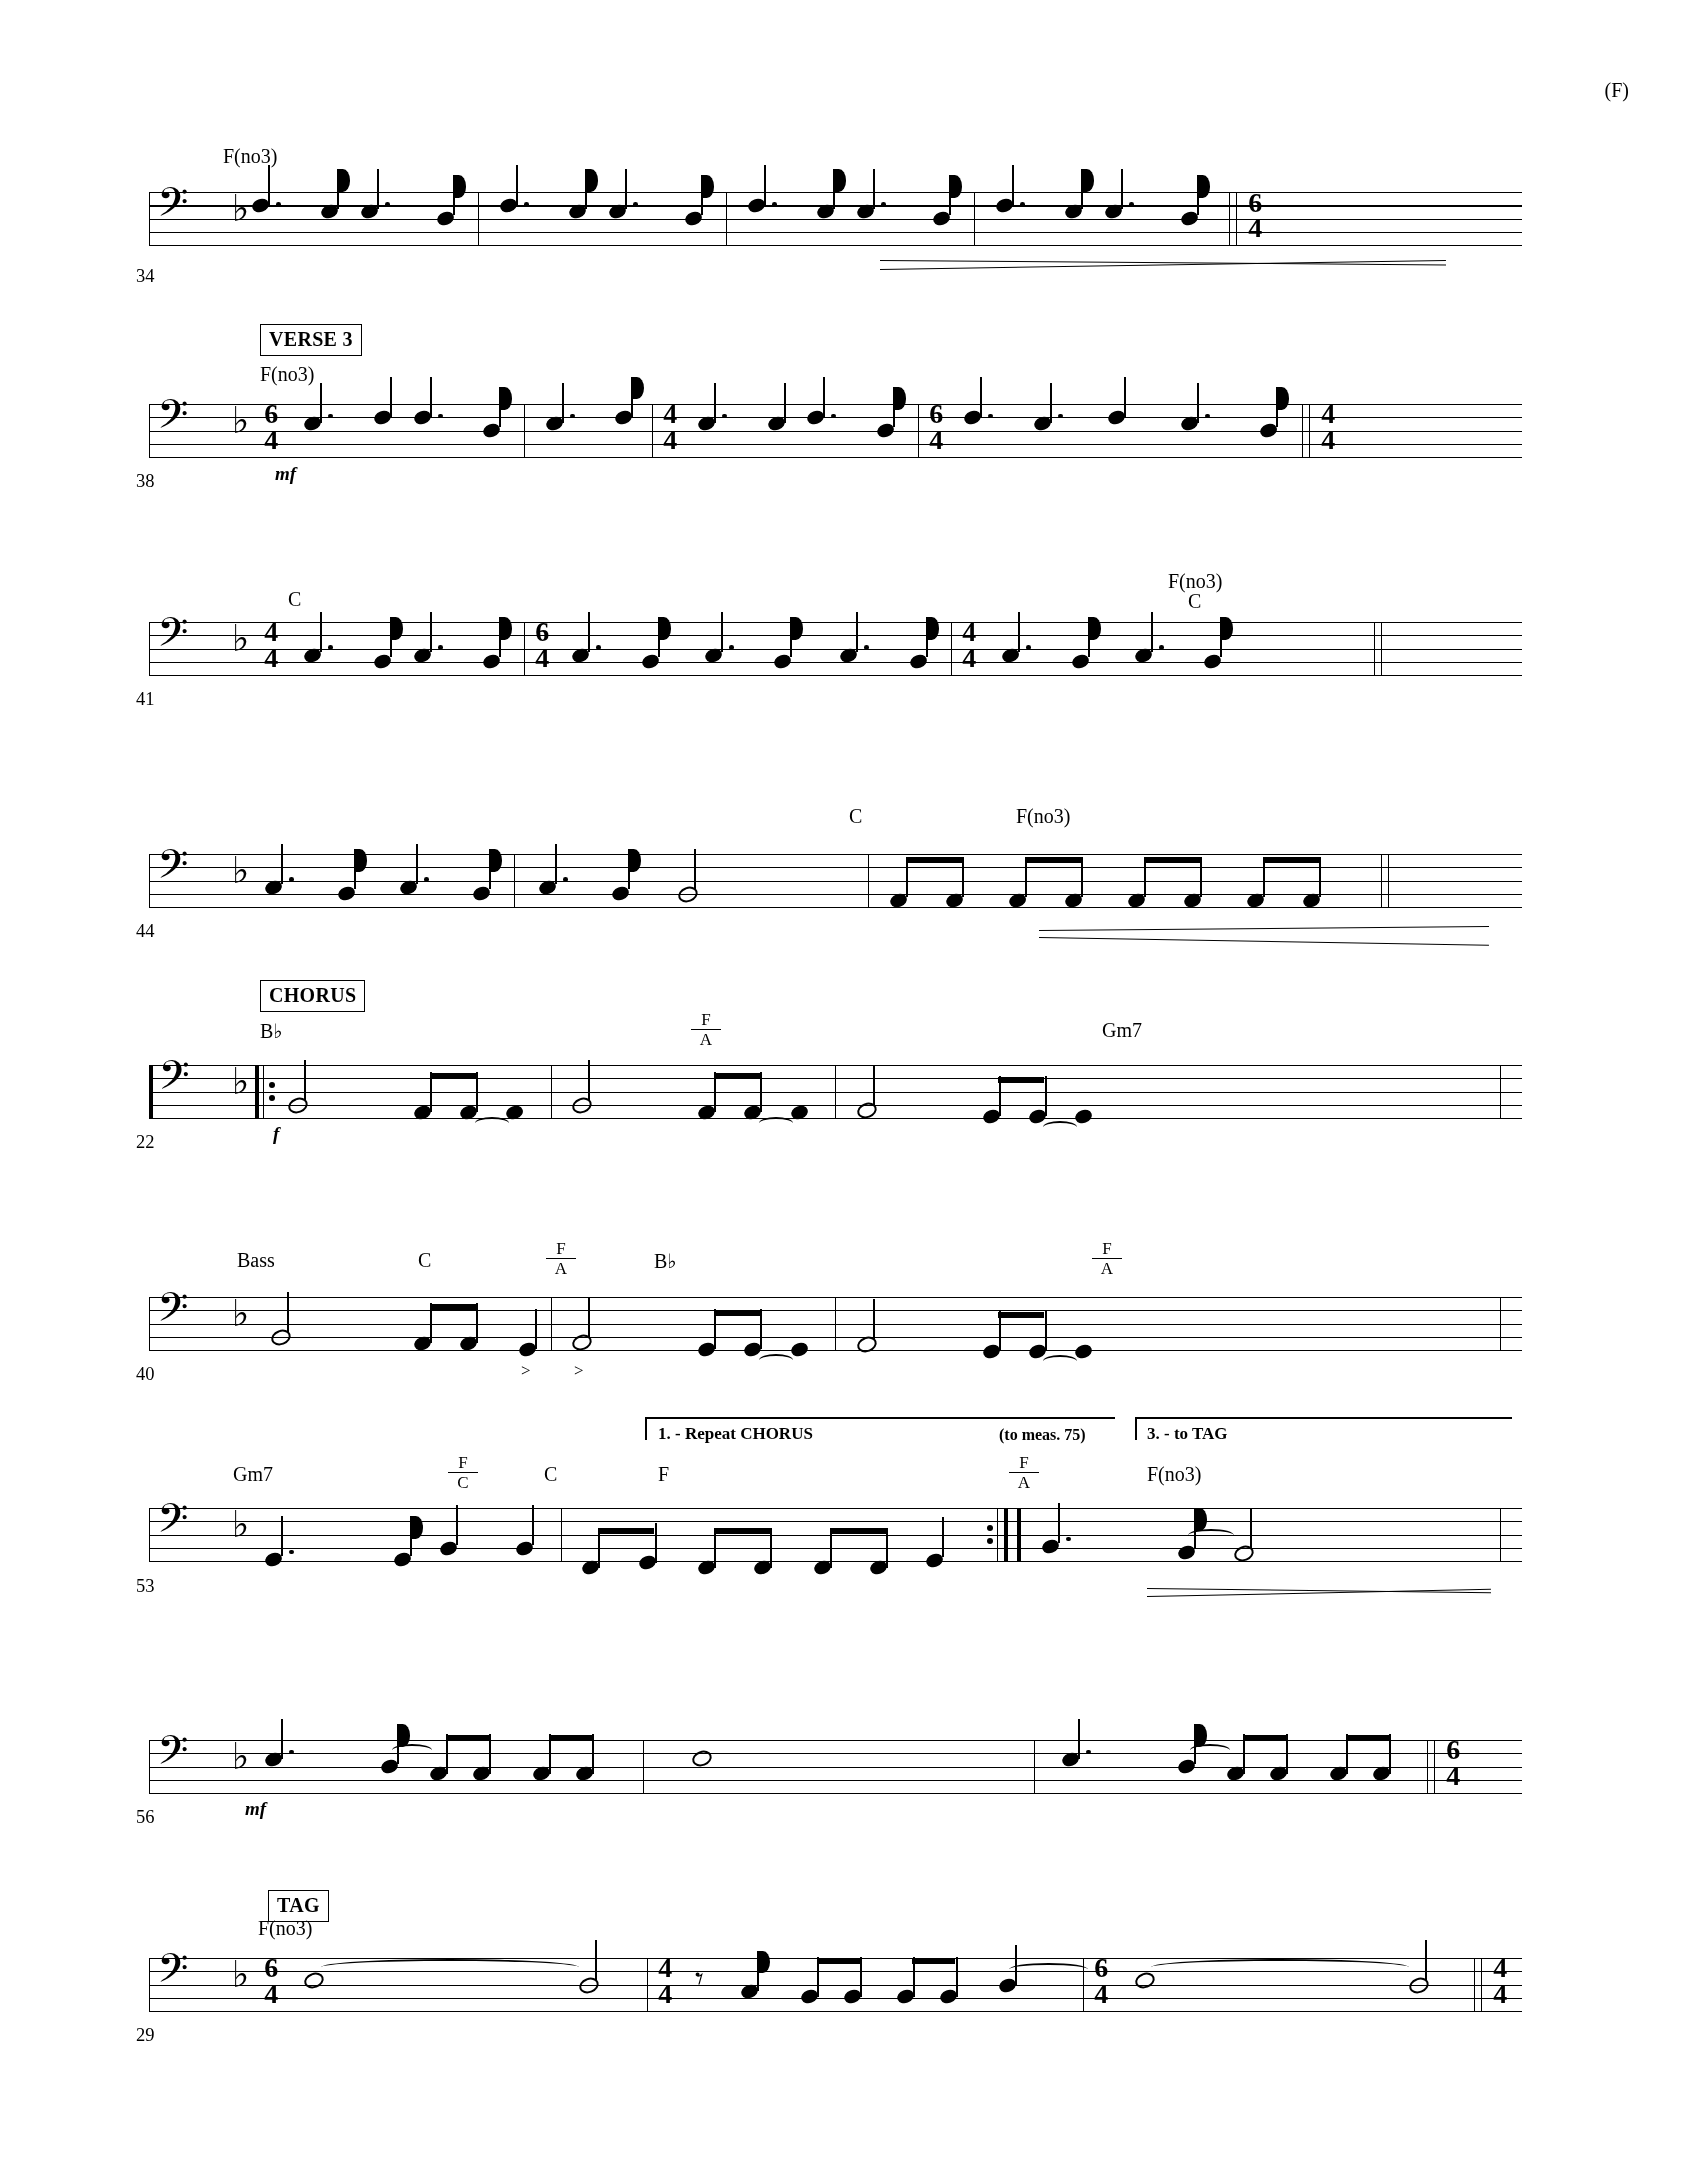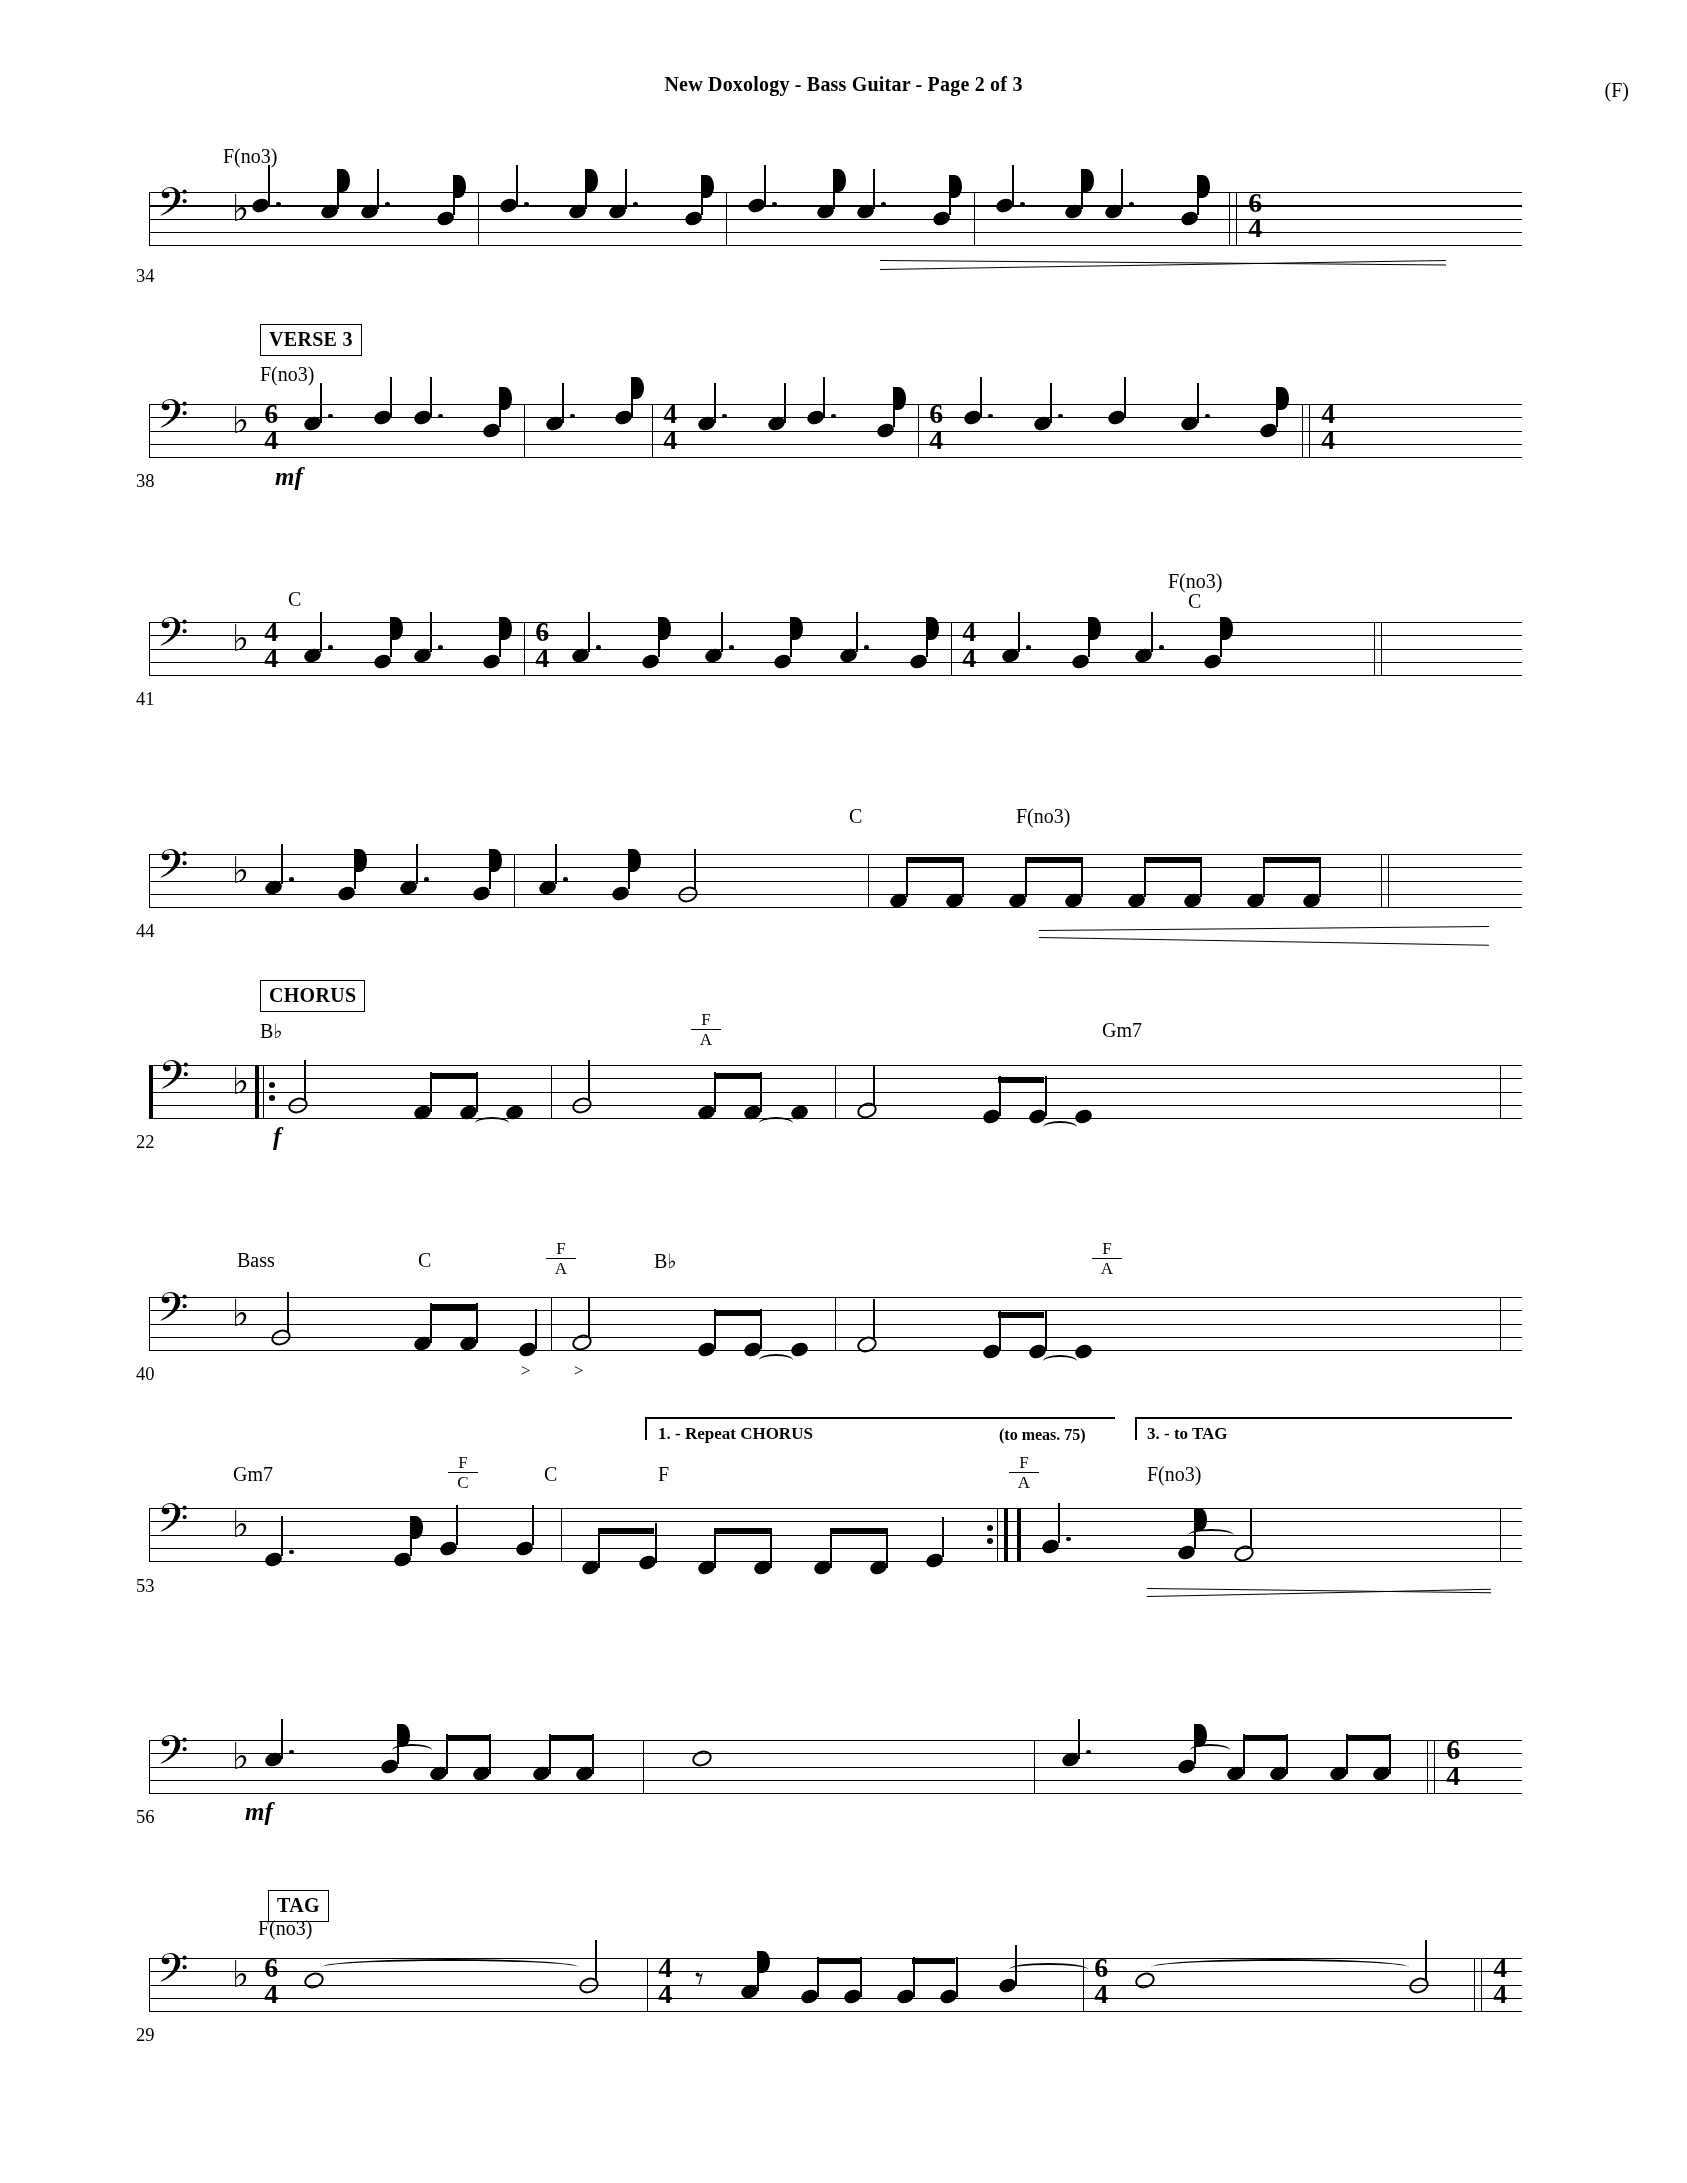--- a/index.html
+++ b/index.html
@@ -128,21 +128,21 @@
   .measure-num {
     position: absolute;
     font-size: 18.5px;
     font-family: "Liberation Serif", serif;
   }
   .dyn {
     position: absolute;
     font-family: "Liberation Serif", serif;
     font-style: italic;
     font-weight: bold;
-    font-size: 25px;
+    font-size: 19px;
   }
   .section-label {
     position: absolute;
     border: 1.3px solid #000;
     padding: 2.6px 8px 4px 8px;
     font-family: "Liberation Serif", serif;
     font-weight: bold;
     font-size: 20px;
     letter-spacing: 0.3px;
   }
@@ -258,21 +258,20 @@
     font-weight: bold;
     font-size: 16px;
     white-space: nowrap;
   }
 </style>
 </head>
 <body>
 
 <div class="page">
 
-  <div class="header-title">New Doxology - Bass Guitar - Page 2 of 3</div>
   <div class="key-indicator">(F)</div>
 
   <div class="system" style="top:179px;height:126px;">
     <div class="staff" style="top:13.2px;">
       <div class="line"></div>
       <div class="line"></div>
       <div class="line"></div>
       <div class="line"></div>
       <div class="line"></div>
 

